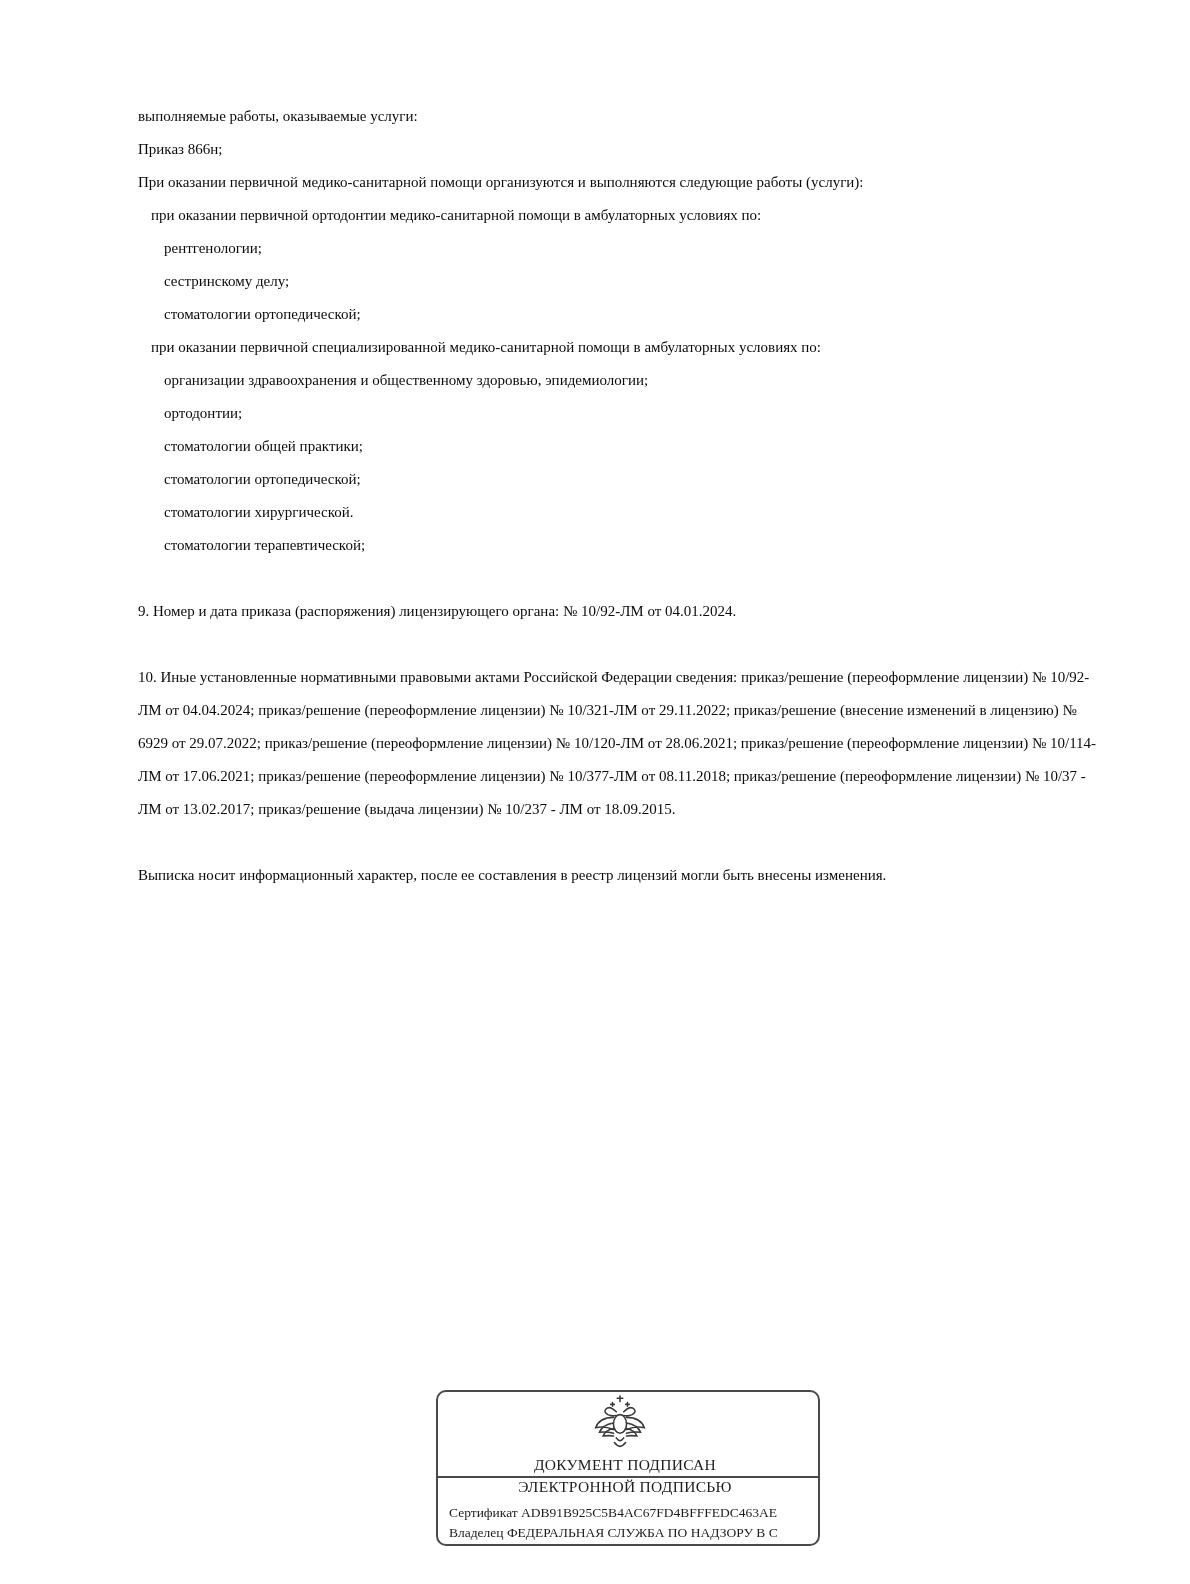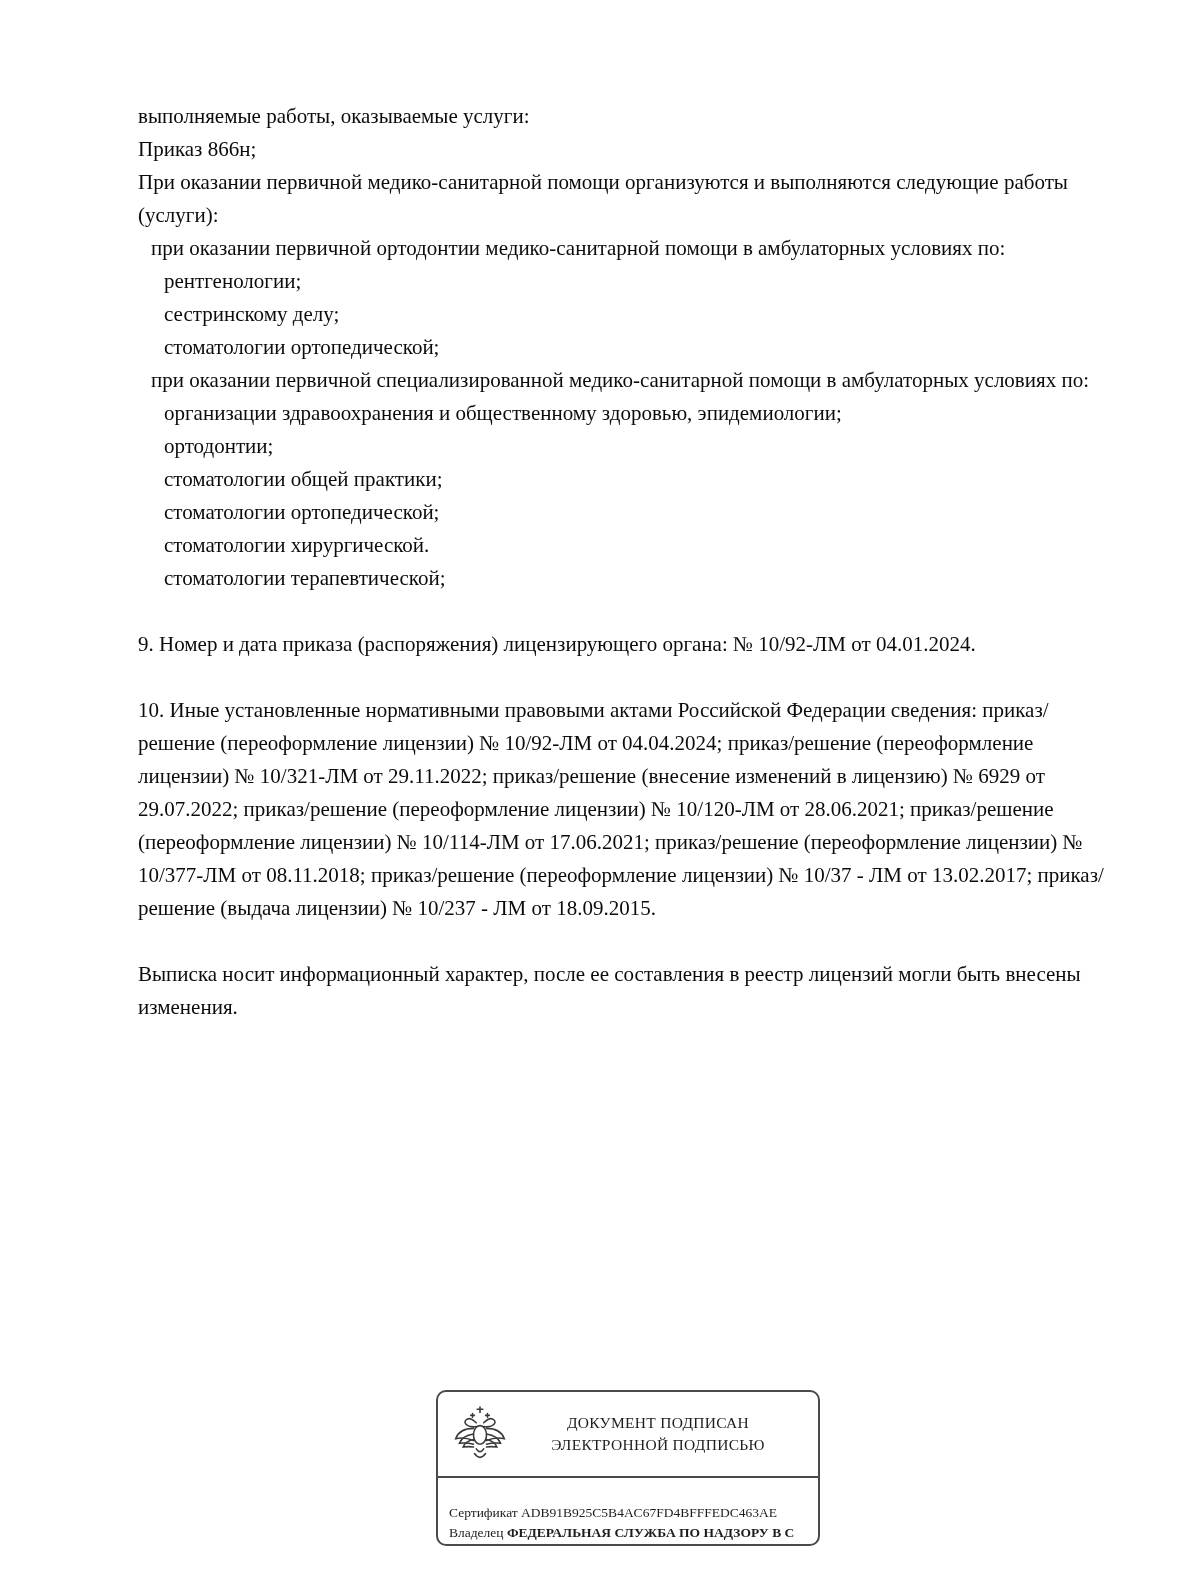--- a/index.html
+++ b/index.html
@@ -14,21 +14,21 @@
     background: #ffffff;
     overflow: hidden;
     font-family: "Liberation Serif", "DejaVu Serif", serif;
     color: #0b0b0b;
   }
   .doc-text {
     position: absolute;
     left: 138px;
     top: 100px;
     width: 966px;
-    font-size: 21px;
+    font-size: 15px;
     line-height: 33px;
   }
   .doc-text p { margin: 0; }
   .ln.ind0 { text-indent: 0; }
   .ln.ind1 { text-indent: 13px; }
   .ln.ind2 { text-indent: 26px; }
   .para { margin-top: 33px !important; }
 
   
   .stamp {
@@ -42,20 +42,21 @@
     box-sizing: border-box;
     background: #ffffff;
     overflow: hidden;
   }
   .stamp-header {
     display: flex;
     align-items: center;
     height: 84px;
     padding: 0 20px 0 14px;
     box-sizing: border-box;
+    flex-direction: column;
   }
   .stamp-emblem {
     flex: 0 0 auto;
     width: 56px;
     height: 62px;
     margin-right: 10px;
   }
   .stamp-title {
     flex: 1 1 auto;
     text-align: center;
@@ -71,21 +72,21 @@
   .stamp-rows {
     padding: 25px 11px 6px 11px;
     font-size: 13.5px;
     line-height: 20px;
     color: #1d1d1d;
   }
   .stamp-row {
     white-space: nowrap;
     overflow: hidden;
   }
-  .stamp-row .bold { font-weight: bold; }
+  .stamp-row .bold { font-weight: normal; }
   .stamp-row.validity { font-size: 12.5px; }
 </style>
 </head>
 <body>
 
 <div class="page">
 
   <div class="doc-text">
 
     <div>

